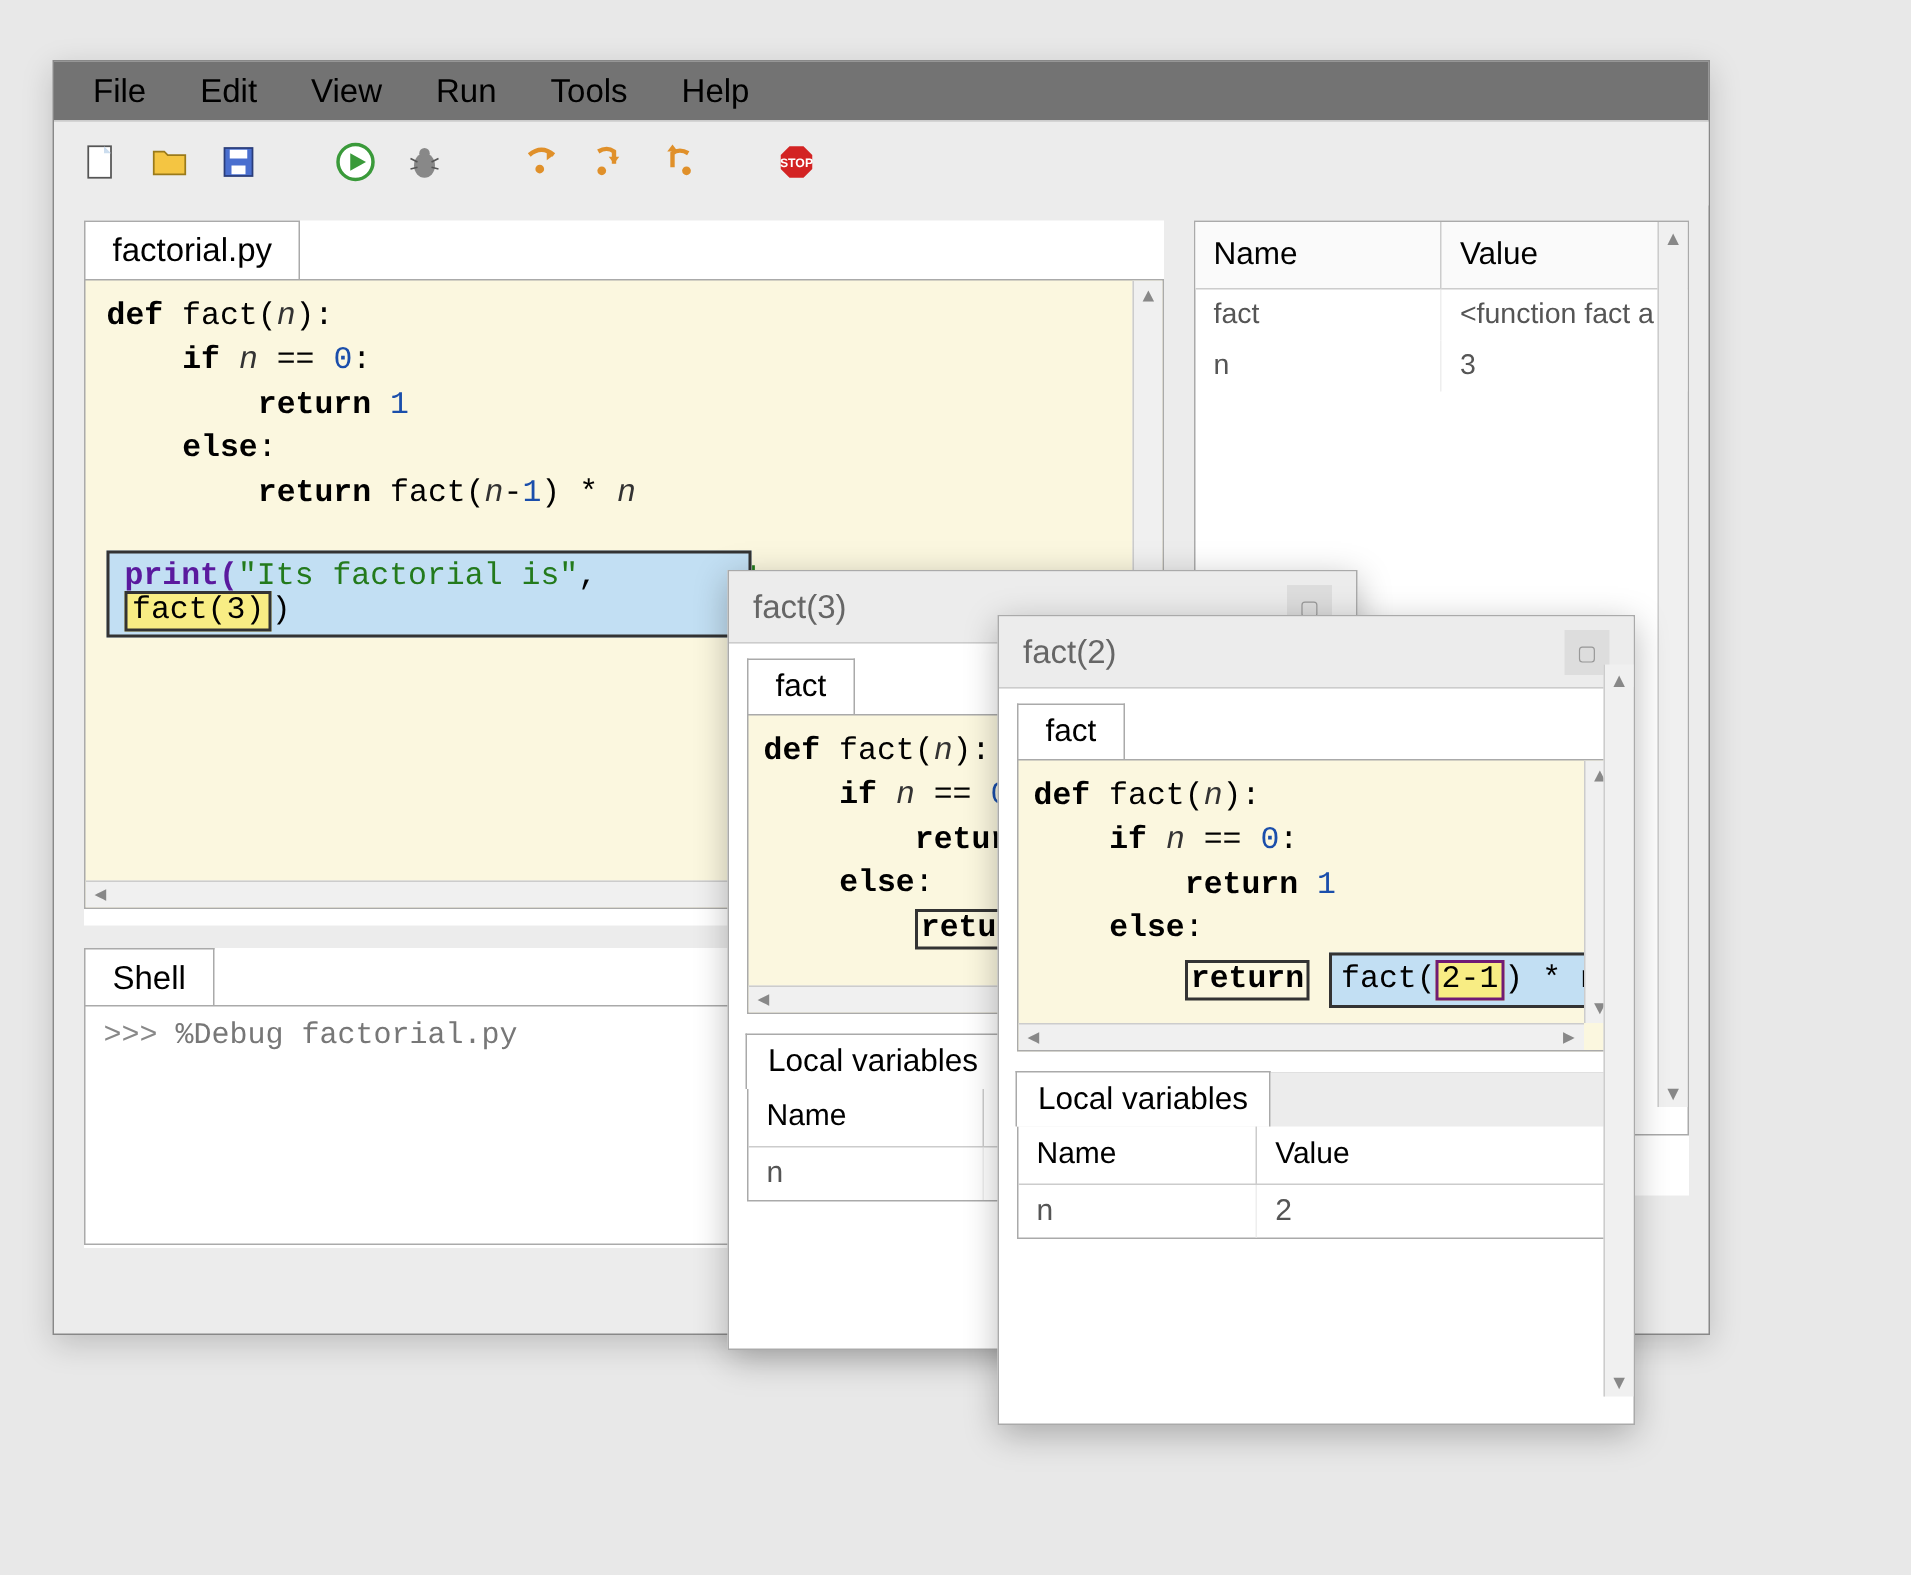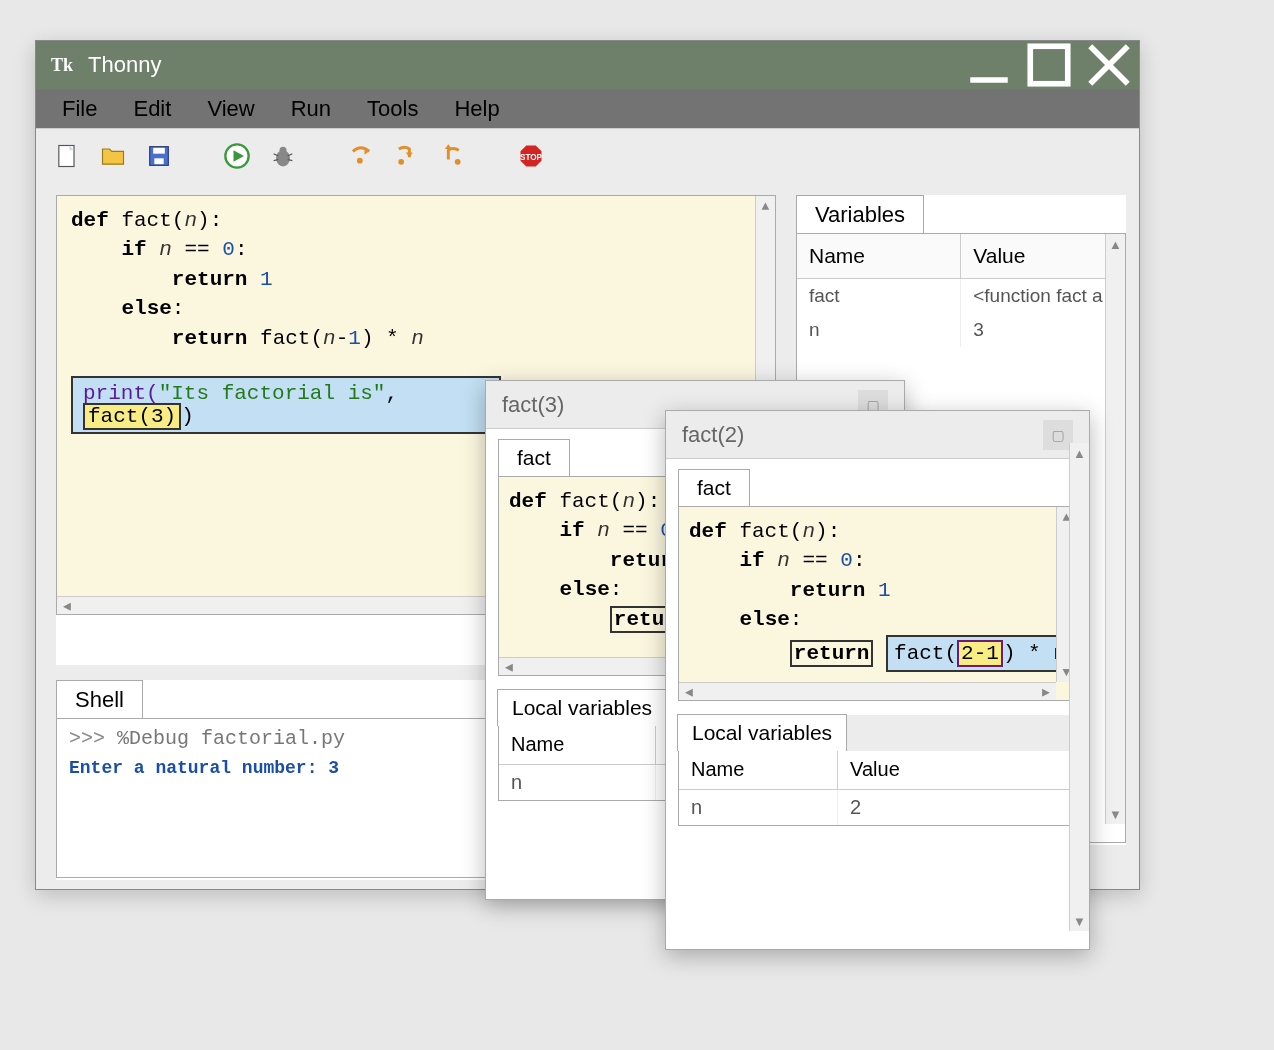--- a/index.html
+++ b/index.html
@@ -93,21 +93,21 @@
     font-family: "Consolas","Courier New",monospace;
     font-size: 21px;
     padding: 10px 14px;
     overflow: hidden;
   }
   .editor-body pre { font-family: inherit; white-space: pre; line-height: 1.4; }
   .kw { color: #000000; font-weight: bold; }
   .var { font-style: italic; color: #333; }
   .str { color: #237a1c; }
   .num { color: #1a4eab; }
-  .fn { color: #5a1a9e; }
+  .fn { color: #5a1a9e; font-weight: bold; }
   .hl-block {
     position: absolute;
     background: #c2dff3;
     border: 2px solid #333;
     padding: 4px 10px;
   }
   .hl-call { background: #f8ed84; border: 2px solid #333; padding: 0 3px; }
   .scroll-v {
     position: absolute; right: 0; top: 0; bottom: 18px;
     width: 20px; background: #f0f0f0;
@@ -182,43 +182,20 @@
   .lvtable td { padding:6px 12px; border-right:1px solid #eee; color:#555;}
 
   #sub1 { left: 485px; top: 380px; width: 420px; height: 520px; }
   #sub2 { left: 665px; top: 410px; width: 425px; height: 540px; }
 </style>
 </head>
 <body>
 
 <div class="main-window">
 
-  <div class="titlebar">
-    <span class="logo">Tk</span>
-    <span>Thonny</span>
-    <span class="spacer"></span>
-    <div class="win-controls">
-      <div class="wc">
-        <svg viewBox="0 0 16 16">
-            <line x1="3" y1="12" x2="13" y2="12" stroke="#fff" stroke-width="1.5"></line>
-          </svg>
-      </div>
-      <div class="wc">
-        <svg viewBox="0 0 16 16">
-            <rect x="3" y="3" width="10" height="10" stroke="#fff" stroke-width="1.5" fill="none"></rect>
-          </svg>
-      </div>
-      <div class="wc">
-        <svg viewBox="0 0 16 16">
-            <line x1="3" y1="3" x2="13" y2="13" stroke="#fff" stroke-width="1.5"></line>
-            <line x1="13" y1="3" x2="3" y2="13" stroke="#fff" stroke-width="1.5"></line>
-          </svg>
-      </div>
-    </div>
-  </div>
 
   <div class="menubar">
     <span class="mitem">File</span>
     <span class="mitem">Edit</span>
     <span class="mitem">View</span>
     <span class="mitem">Run</span>
     <span class="mitem">Tools</span>
     <span class="mitem">Help</span>
   </div>
 
@@ -285,20 +262,23 @@
       <svg viewBox="0 0 24 24">
           <polygon points="8,3 16,3 21,8 21,16 16,21 8,21 3,16 3,8" fill="#d32323"></polygon>
           <text x="12" y="15" text-anchor="middle" fill="#fff" font-size="7" font-weight="bold" font-family="Arial">STOP</text>
         </svg>
     </div>
   </div>
 
   <div class="workspace">
 
     <div class="panel editor-panel">
+      <div class="tabrow">
+        <div class="tab">factorial.py</div>
+      </div>
       <div class="editor-body">
 <pre><span class="kw">def</span> fact(<span class="var">n</span>):
     <span class="kw">if</span> <span class="var">n</span> == <span class="num">0</span>:
         <span class="kw">return</span> <span class="num">1</span>
     <span class="kw">else</span>:
         <span class="kw">return</span> fact(<span class="var">n</span>-<span class="num">1</span>) * <span class="var">n</span>
 
 <span class="var">n</span> = <span class="fn">int</span>(<span class="fn">input</span>(<span class="str">"Enter a natural number</span></pre>
         <div class="hl-block" style="left:14px; top:180px; width:430px;">
           <span class="fn">print(</span><span class="str">"Its factorial is"</span><span>, </span><span class="hl-call">fact(3)</span><span>)</span>
@@ -313,32 +293,28 @@
           </div>
       </div>
     </div>
 
     <div class="panel shell-panel">
       <div class="tabrow">
           <div class="tab">Shell</div>
         </div>
       <div class="shell-body">
         <div><span style="color:#888">&gt;&gt;&gt; </span><span style="color:#777">%Debug factorial.py</span></div>
-        <div class="out-line"><span>Enter a natural number: </span><span>3</span></div>
         <div class="scroll-v">
             <div class="arr">▲</div>
             <div class="arr">▼</div>
           </div>
       </div>
     </div>
 
     <div class="panel vars-panel">
-      <div class="tabrow">
-          <div class="tab">Variables</div>
-        </div>
       <div class="vars-body">
         <table class="vartable">
           <tbody>
               <tr>
             <th style="width:50%">Name</th>
             <th>Value</th>
           </tr>
           <tr>
             <td>fact</td>
             <td>&lt;function fact a</td>

